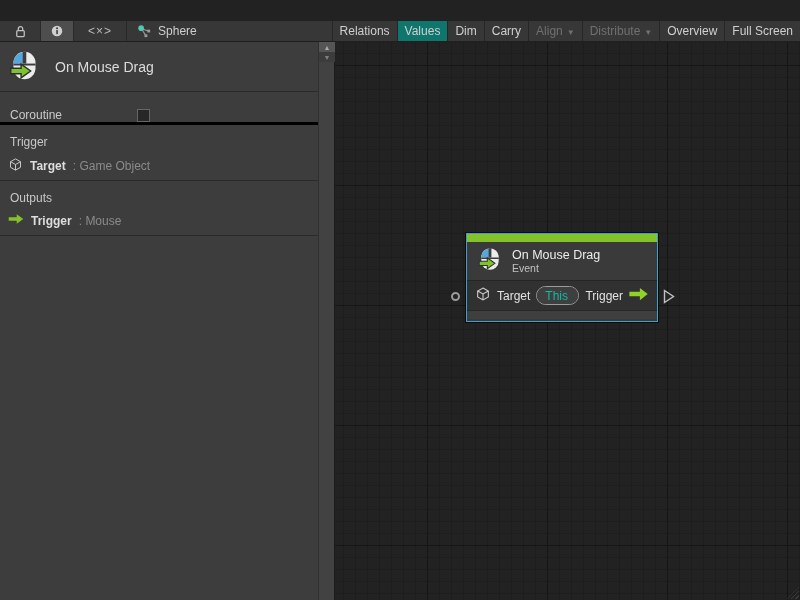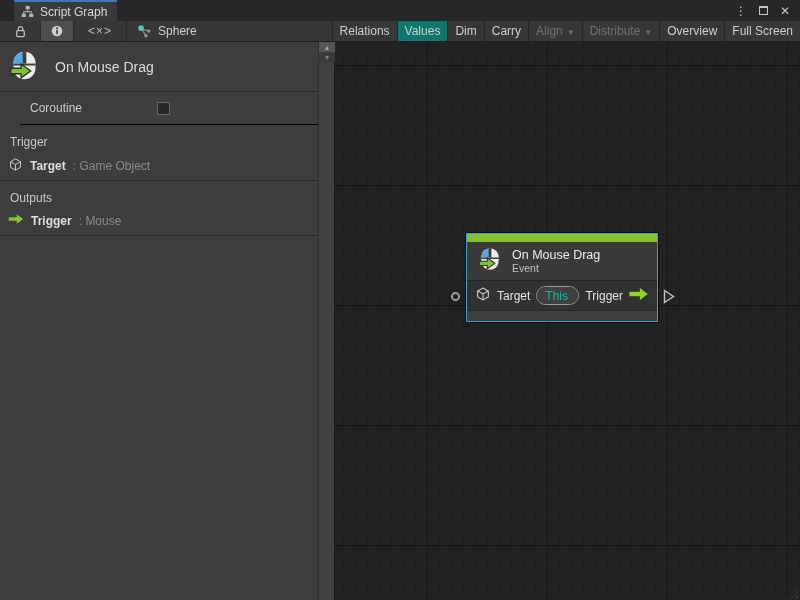--- a/index.html
+++ b/index.html
@@ -49,21 +49,21 @@
   .scrollbtn.down { background:#3c3c3c; color:#808080; }
 
   .insp-top { height:18px; display:flex; align-items:center; padding:2px 2px 0 2px; gap:3px; }
   .insp-titlebox { flex:1; height:16px; border:1px solid #232323; display:flex; align-items:center; gap:5px; padding:0 5px; }
   .insp-title { font-size:11.5px; color:#d6d6d6; }
   .dockbtn { width:18px; height:15px; display:flex; align-items:center; justify-content:center; }
 
   .unit-header { height:49px; border-bottom:1px solid #2a2a2a; display:flex; align-items:center; gap:14px; padding:0 8px; margin-top:1px; }
   .unit-title { font-size:14px; color:#dcdcdc; }
 
-  .row-coroutine { height:33px; border-bottom:1px solid #000000; display:flex; align-items:center; padding:0 10px;margin-left:20px; }
+  .row-coroutine { height:33px; border-bottom:3px solid #000000; display:flex; align-items:flex-end; padding:0 10px; }
   .coroutine-label { font-size:12px; color:#cacaca; }
   .checkbox { width:13px; height:13px; background:#272727; border:1px solid #666; margin-left:75px; }
 
   .port-section { border-bottom:1px solid #2a2a2a; padding:7px 0 0 0; }
   .sec-inputs { height:56px; } .sec-outputs { height:55px; }
   .sec-head { font-size:12px; color:#c8c8c8; padding:3px 10px 8px 10px; }
   .port-row { display:flex; align-items:center; gap:7px; padding:0 8px; font-size:12px; }
   .port-name { font-weight:bold; color:#dedede; }
   .port-type { color:#8b8b8b; }
 
@@ -97,40 +97,20 @@
 
   .resize-grip { position:absolute; right:1px; bottom:1px; width:12px; height:12px;
     background:repeating-linear-gradient(135deg, transparent 0 2px, #3a3a3a 2px 3px);
     clip-path:polygon(100% 0,100% 100%,0 100%); }
 </style>
 </head>
 <body>
 
 <div class="app">
 
-  <div class="tabbar">
-    <div class="tab">
-      <span class="tool-icon">
-        <svg width="13" height="13" viewBox="0 0 14 14">
-          <rect x="5" y="1" width="4.4" height="3.6" fill="#b5b5b5"></rect>
-          <rect x="0.8" y="9.4" width="4.4" height="3.6" fill="#b5b5b5"></rect>
-          <rect x="8.8" y="9.4" width="4.4" height="3.6" fill="#b5b5b5"></rect>
-          <path d="M7.2 4.6v2.6M3 9.4V7.2h8v2.2" stroke="#b5b5b5" stroke-width="1.1" fill="none"></path>
-        </svg>
-      </span>
-      <span>Script Graph</span>
-    </div>
-    <div class="winctl">
-      <span class="ctl kebab">⋮</span>
-      <span class="ctl">
-          <span class="maxbox"></span>
-        </span>
-      <span class="ctl">✕</span>
-    </div>
-  </div>
 
   <div class="toolbar">
     <div class="icon-btn" style="width:40px">
       <svg width="15" height="15" viewBox="0 0 24 24">
         <rect x="6" y="10.5" width="12" height="9.5" rx="1.5" fill="none" stroke="#c2c2c2" stroke-width="2"></rect>
         <path d="M8.5 10.5V7.5a3.5 3.5 0 0 1 7 0v3" fill="none" stroke="#c2c2c2" stroke-width="2"></path>
       </svg>
     </div>
     <div class="icon-btn active">
       <svg width="14" height="14" viewBox="0 0 24 24">

